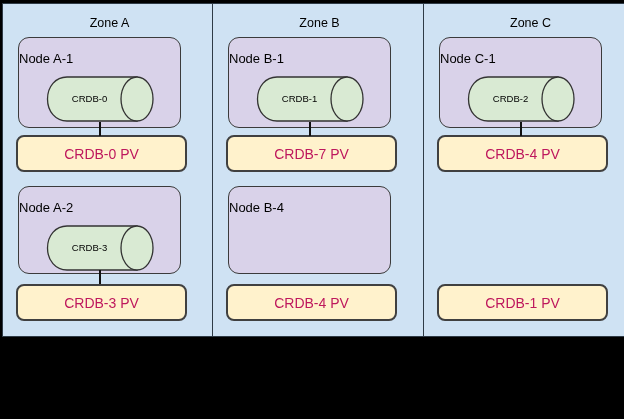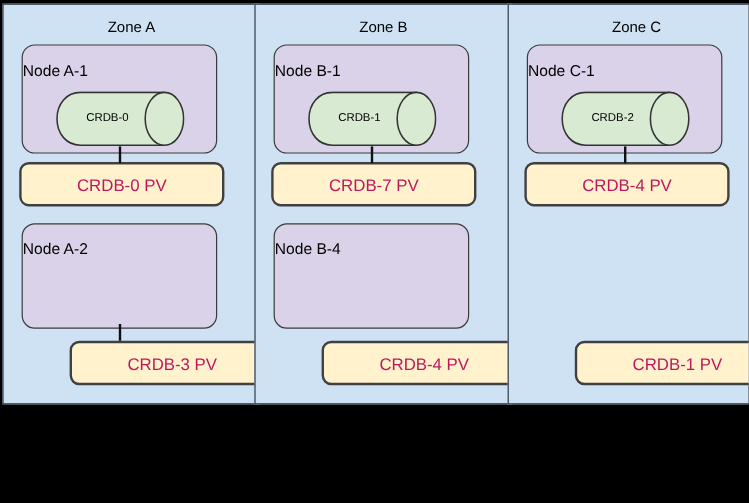--- a/index.html
+++ b/index.html
@@ -91,21 +91,21 @@
     border: 2px solid #404040;
     border-radius: 8px;
     box-sizing: border-box;
     display: flex;
     align-items: center;
     justify-content: center;
     font-size: 14px;
     color: #be185d;
   }
   .pv-1 { top: 131px; }
-  .pv-2 { top: 280px; margin-left: 42px; }
+  .pv-2 { top: 280px; }
 </style>
 </head>
 <body>
 
 <div id="stage">
 
   <div class="zone" style="left:2px">
     <div class="zone-title">Zone A</div>
 
     <div class="node node-1">
@@ -118,20 +118,27 @@
         <span class="cyl-label">CRDB-0</span>
       </div>
     </div>
     <div class="connector conn-1"></div>
     <div class="pv pv-1">
       <span>CRDB-0 PV</span>
     </div>
 
     <div class="node node-2">
       <div class="node-title">Node A-2</div>
+      <div class="cyl-wrap">
+        <svg width="108" height="46" viewBox="0 0 108 46">
+          <path d="M 91 1 H 21 C 9.5 1 1.5 10.5 1.5 23 C 1.5 35.5 9.5 45 21 45 H 91 Z" fill="#d9ead3" stroke="#333333" stroke-width="1.3"></path>
+          <ellipse cx="91" cy="23" rx="16" ry="22" fill="#d9ead3" stroke="#333333" stroke-width="1.3"></ellipse>
+        </svg>
+        <span class="cyl-label">CRDB-3</span>
+      </div>
     </div>
     <div class="connector conn-2"></div>
     <div class="pv pv-2">
       <span>CRDB-3 PV</span>
     </div>
   </div>
 
   <div class="zone" style="left:212px">
     <div class="zone-title">Zone B</div>
 

